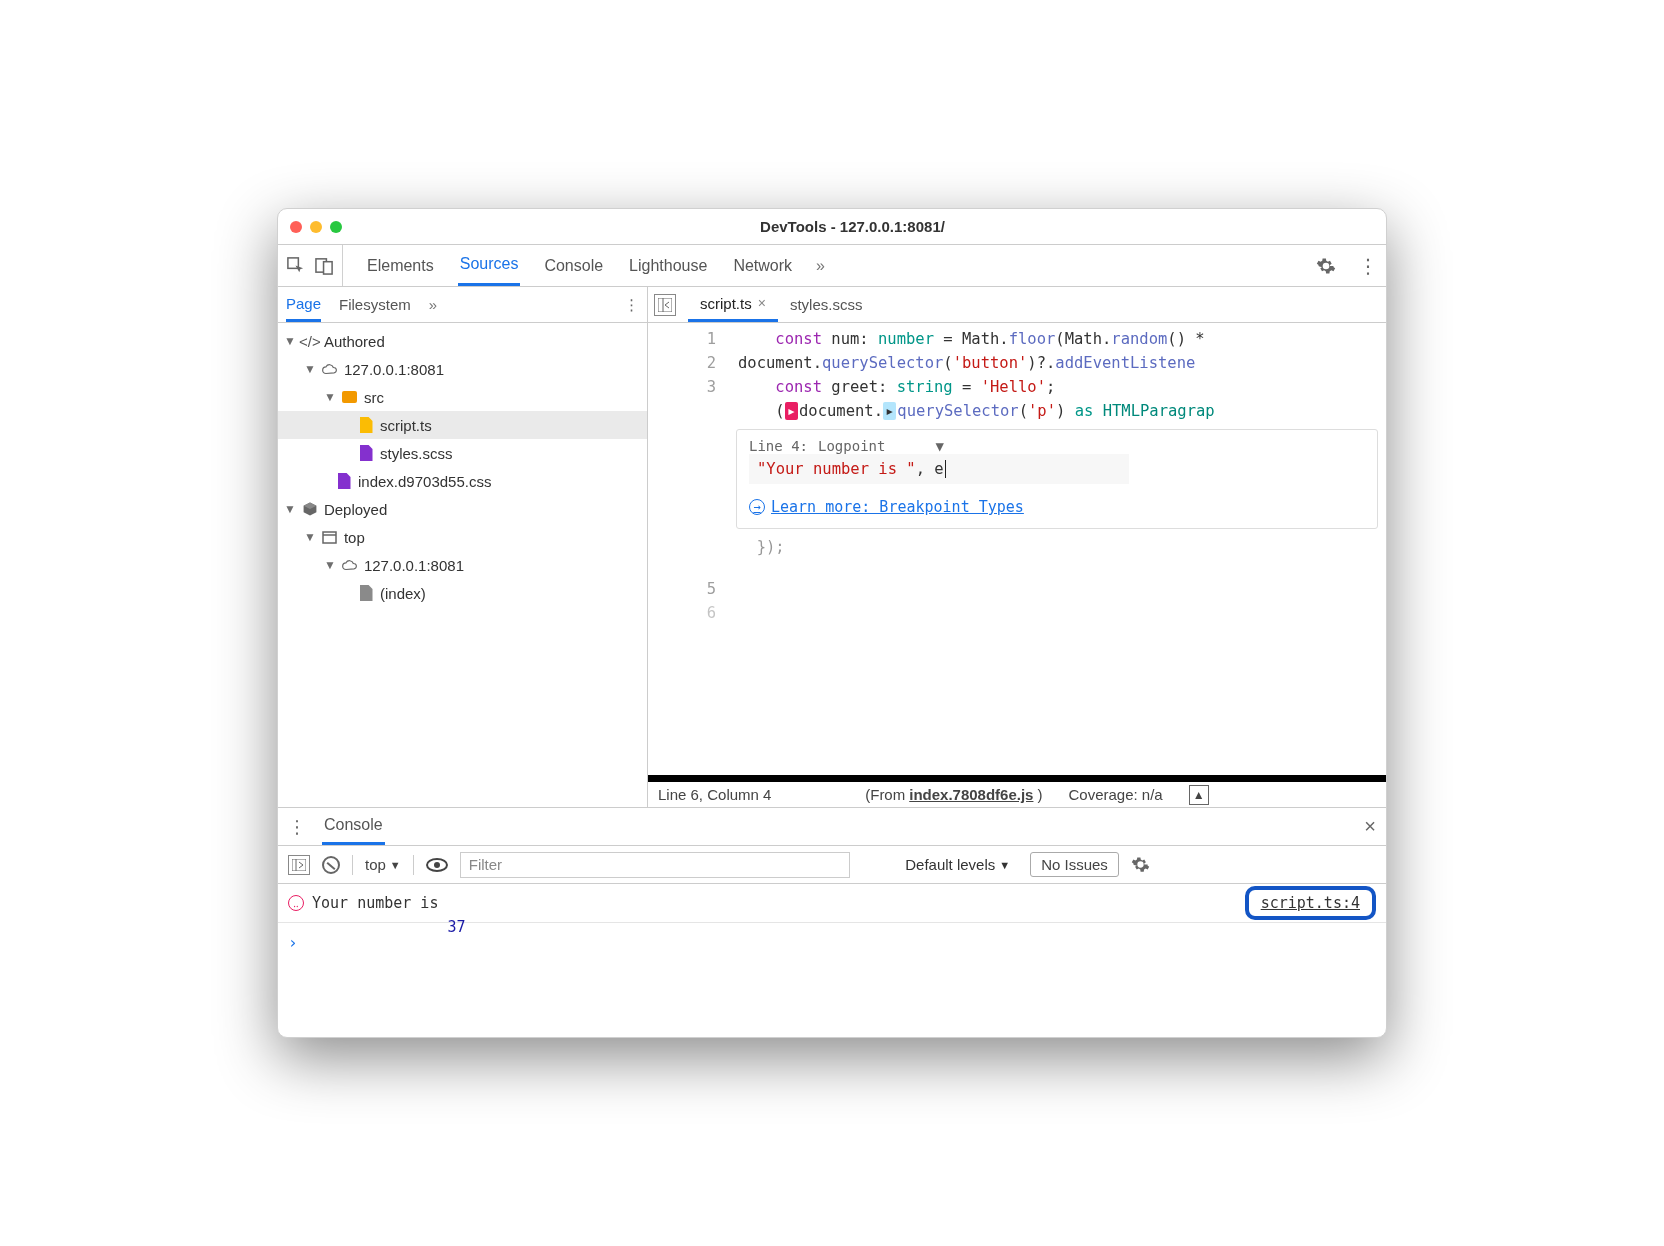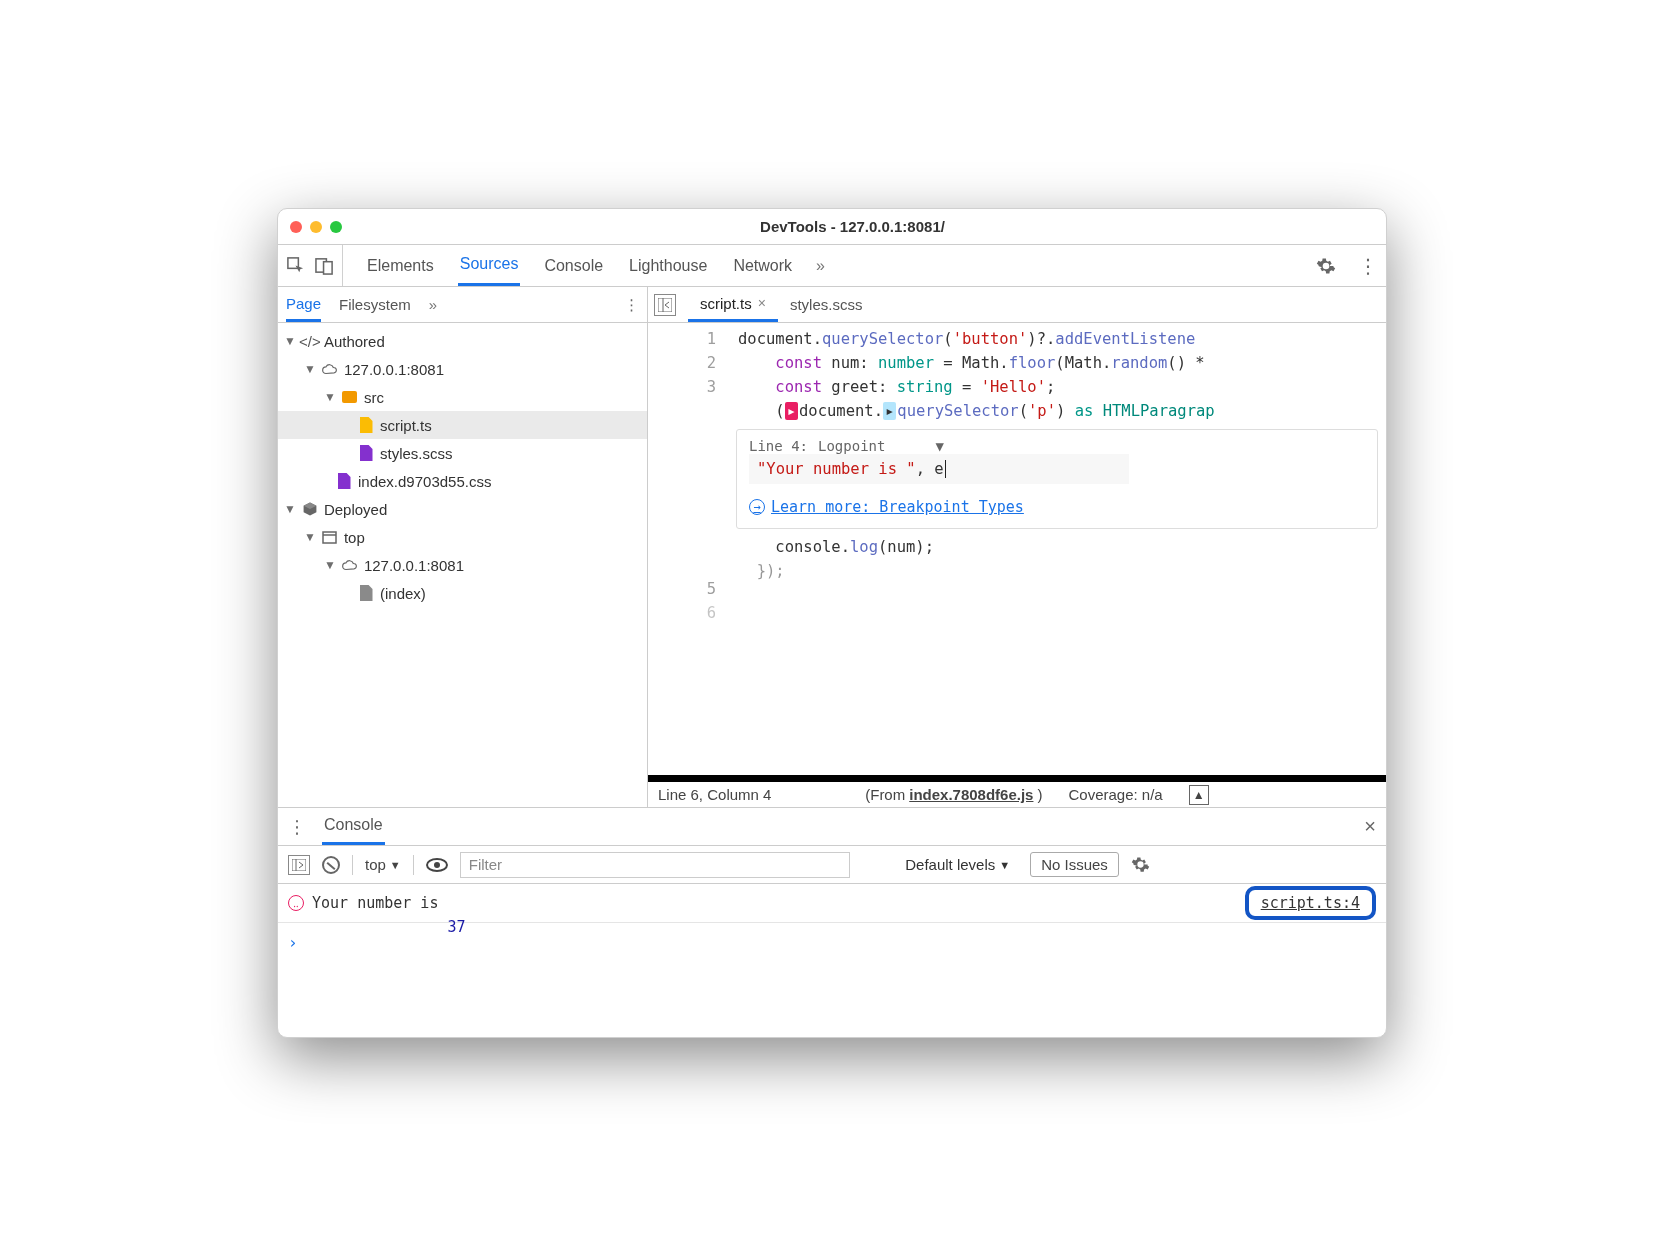--- a/index.html
+++ b/index.html
@@ -261,41 +261,40 @@
         <div class="gutter">
           <div class="gln">1</div>
           <div class="gln">2</div>
           <div class="gln">3</div>
           <div class="gln bp"><div class="bpflag"></div><span style="position:absolute;left:2px;font-size:11px">••</span><span>4</span></div>
           <div class="gln" style="height:154px"></div>
           <div class="gln">5</div>
           <div class="gln" style="opacity:.6">6</div>
         </div>
         <div class="code">
+          <div class="cl"><span>    </span><span class="kw">const</span><span> num: </span><span class="type">number</span><span> = Math.</span><span class="fn">floor</span><span>(Math.</span><span class="fn">random</span><span>() * </span></div>
           <div class="cl"><span>document.</span><span class="fn">querySelector</span><span>(</span><span class="str">'button'</span><span>)?.</span><span class="fn">addEventListene</span></div>
-          <div class="cl"><span>    </span><span class="kw">const</span><span> num: </span><span class="type">number</span><span> = Math.</span><span class="fn">floor</span><span>(Math.</span><span class="fn">random</span><span>() * </span></div>
           <div class="cl"><span>    </span><span class="kw">const</span><span> greet: </span><span class="type">string</span><span> = </span><span class="str">'Hello'</span><span>;</span></div>
           <div class="cl"><span>    (</span><span style="background:#e91e63;color:#fff;border-radius:2px;padding:0 2px;margin-right:1px">▸</span><span>document.</span><span style="background:#b3e5fc;border-radius:2px;padding:0 2px;margin-right:1px">▸</span><span class="fn">querySelector</span><span>(</span><span class="str">'p'</span><span>) </span><span class="as">as</span><span class="typ2"> HTMLParagrap</span></div>
 
           <div class="logpoint-box">
             <div class="lp-head">
               <span>Line 4:</span>
               <span class="dd">
                   <span>Logpoint</span>
                   <span>▼</span>
                 </span>
             </div>
             <div class="lp-input"><span class="str">"Your number is "</span><span>, e</span><span style="border-left:1px solid #222;margin-left:1px"></span></div>
             <div class="learn">
                 <span class="learn-ic">→</span>
                 <span>Learn more: Breakpoint Types</span>
               </div>
           </div>
 
-          <div class="cl"><span>    console.</span><span class="fn">log</span><span>(num);</span></div>
           <div class="cl" style="opacity:.5"><span>  });</span></div>
         </div>
       </div>
 
       <div class="statusbar">
         <span>Line 6, Column 4</span>
         <div class="spacer" style="flex:.2"></div>
         <span class="src">
             <span>(From </span>
             <span class="u">index.7808df6e.js</span>

